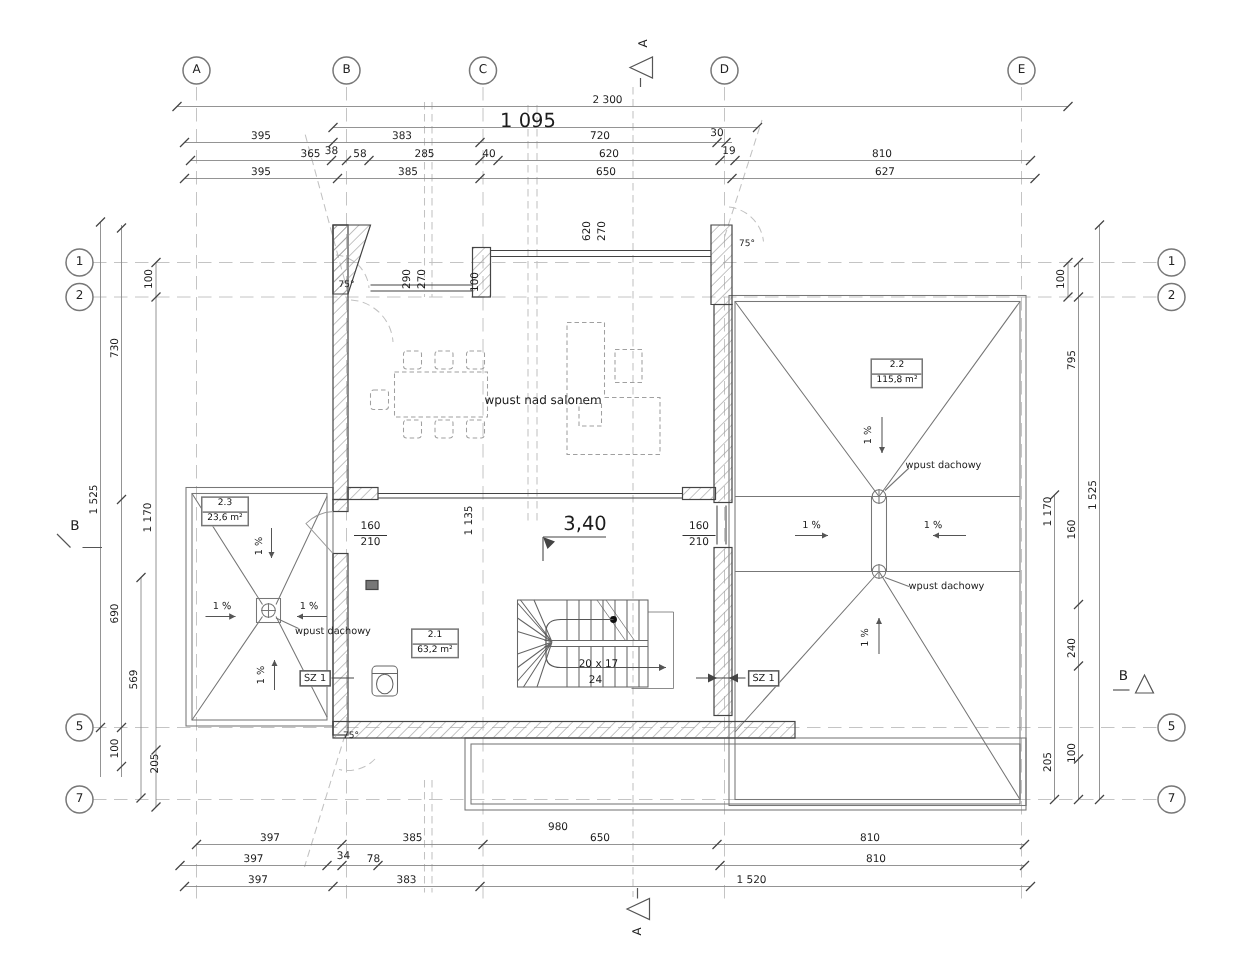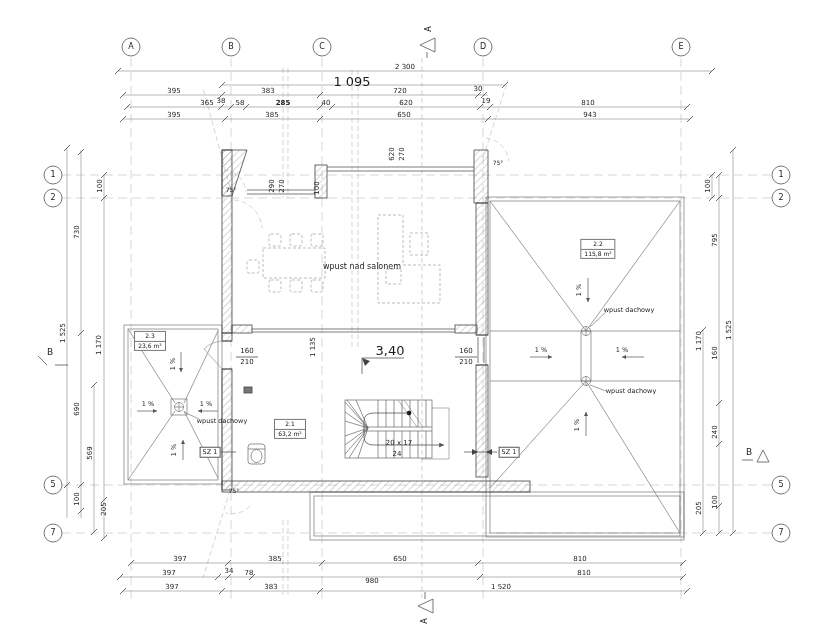--- a/index.html
+++ b/index.html
@@ -248,37 +248,37 @@
 <div id="labels">
       <span class="lbl" style="left: 405px; top: 67px; font-size: 7px; transform: translate(-50%, -50%);">2 300</span>
       <span class="lbl" style="left: 352px; top: 81px; font-size: 13px; transform: translate(-50%, -50%);">1 095</span>
       <span class="lbl" style="left: 174px; top: 91px; font-size: 7px; transform: translate(-50%, -50%);">395</span>
       <span class="lbl" style="left: 268px; top: 91px; font-size: 7px; transform: translate(-50%, -50%);">383</span>
       <span class="lbl" style="left: 400px; top: 91px; font-size: 7px; transform: translate(-50%, -50%);">720</span>
       <span class="lbl" style="left: 478px; top: 89px; font-size: 7px; transform: translate(-50%, -50%);">30</span>
       <span class="lbl" style="left: 174px; top: 103px; font-size: 7px; transform: translate(-50%, -50%); margin-left: 33px;">365</span>
       <span class="lbl" style="left: 221px; top: 101px; font-size: 7px; transform: translate(-50%, -50%);">38</span>
       <span class="lbl" style="left: 240px; top: 103px; font-size: 7px; transform: translate(-50%, -50%);">58</span>
-      <span class="lbl" style="left: 283px; top: 103px; font-size: 7px; transform: translate(-50%, -50%); font-weight: bold;">285</span>
+      <span class="lbl" style="left: 283px; top: 103px; font-size: 7px; transform: translate(-50%, -50%);">285</span>
       <span class="lbl" style="left: 326px; top: 103px; font-size: 7px; transform: translate(-50%, -50%);">40</span>
       <span class="lbl" style="left: 406px; top: 103px; font-size: 7px; transform: translate(-50%, -50%);">620</span>
       <span class="lbl" style="left: 486px; top: 101px; font-size: 7px; transform: translate(-50%, -50%);">19</span>
       <span class="lbl" style="left: 588px; top: 103px; font-size: 7px; transform: translate(-50%, -50%);">810</span>
       <span class="lbl" style="left: 174px; top: 115px; font-size: 7px; transform: translate(-50%, -50%);">395</span>
       <span class="lbl" style="left: 272px; top: 115px; font-size: 7px; transform: translate(-50%, -50%);">385</span>
       <span class="lbl" style="left: 404px; top: 115px; font-size: 7px; transform: translate(-50%, -50%);">650</span>
-      <span class="lbl" style="left: 590px; top: 115px; font-size: 7px; transform: translate(-50%, -50%);">943</span>
+      <span class="lbl" style="left: 590px; top: 115px; font-size: 7px; transform: translate(-50%, -50%);">627</span>
       <span class="lbl" style="left: 180px; top: 559px; font-size: 7px; transform: translate(-50%, -50%);">397</span>
       <span class="lbl" style="left: 275px; top: 559px; font-size: 7px; transform: translate(-50%, -50%);">385</span>
       <span class="lbl" style="left: 400px; top: 559px; font-size: 7px; transform: translate(-50%, -50%);">650</span>
       <span class="lbl" style="left: 580px; top: 559px; font-size: 7px; transform: translate(-50%, -50%);">810</span>
       <span class="lbl" style="left: 169px; top: 573px; font-size: 7px; transform: translate(-50%, -50%);">397</span>
       <span class="lbl" style="left: 229px; top: 571px; font-size: 7px; transform: translate(-50%, -50%);">34</span>
       <span class="lbl" style="left: 249px; top: 573px; font-size: 7px; transform: translate(-50%, -50%);">78</span>
-      <span class="lbl" style="left: 372px; top: 581px; font-size: 7px; transform: translate(-50%, -50%);">980</span>
+      <span class="lbl" style="left: 372px; top: 552px; font-size: 7px; transform: translate(-50%, -50%);">980</span>
       <span class="lbl" style="left: 584px; top: 573px; font-size: 7px; transform: translate(-50%, -50%);">810</span>
       <span class="lbl" style="left: 172px; top: 587px; font-size: 7px; transform: translate(-50%, -50%);">397</span>
       <span class="lbl" style="left: 271px; top: 587px; font-size: 7px; transform: translate(-50%, -50%);">383</span>
       <span class="lbl" style="left: 501px; top: 587px; font-size: 7px; transform: translate(-50%, -50%); text-align: right;">1 520</span>
       <span class="lbl" style="left: 100px; top: 186px; font-size: 7px; transform: translate(-50%, -50%) rotate(-90deg);">100</span>
       <span class="lbl" style="left: 77px; top: 232px; font-size: 7px; transform: translate(-50%, -50%) rotate(-90deg);">730</span>
       <span class="lbl" style="left: 63px; top: 333px; font-size: 7px; transform: translate(-50%, -50%) rotate(-90deg);">1 525</span>
       <span class="lbl" style="left: 99px; top: 345px; font-size: 7px; transform: translate(-50%, -50%) rotate(-90deg);">1 170</span>
       <span class="lbl" style="left: 77px; top: 409px; font-size: 7px; transform: translate(-50%, -50%) rotate(-90deg);">690</span>
       <span class="lbl" style="left: 90px; top: 453px; font-size: 7px; transform: translate(-50%, -50%) rotate(-90deg);">569</span>

